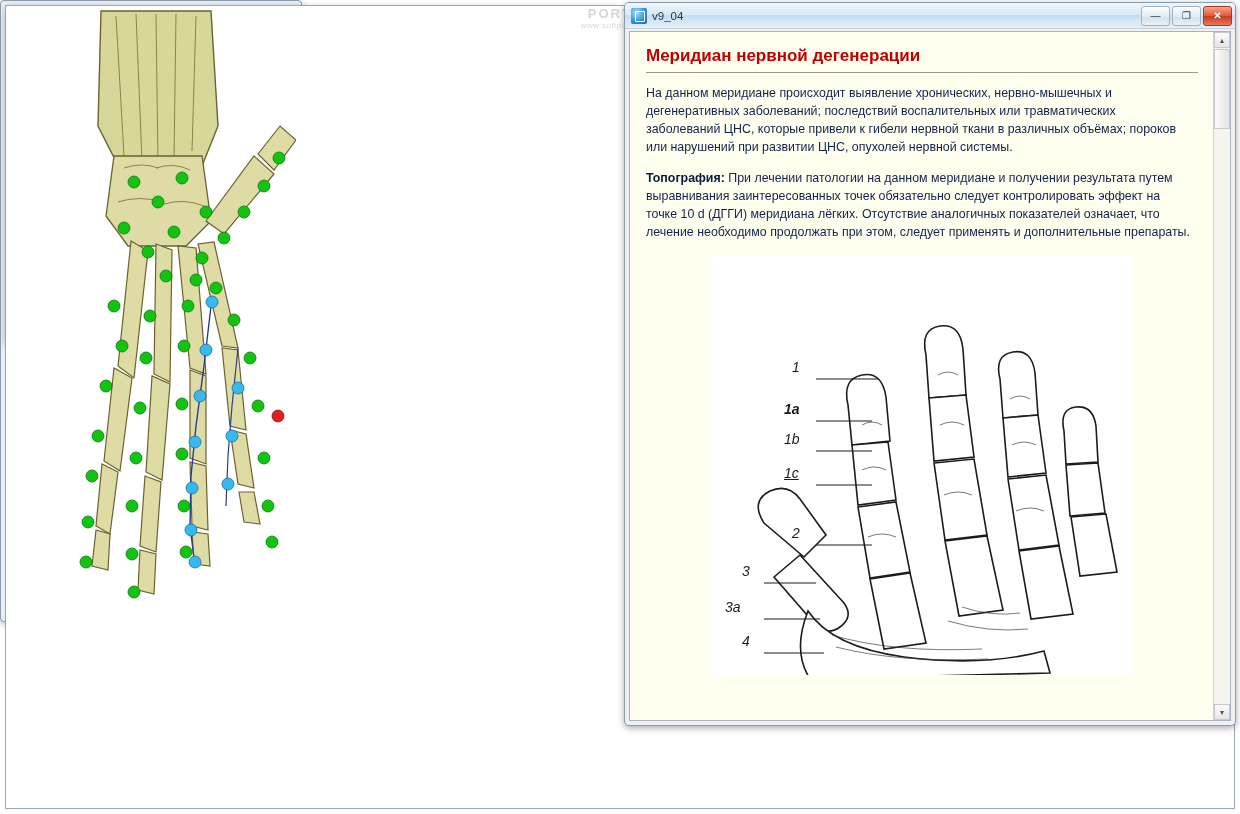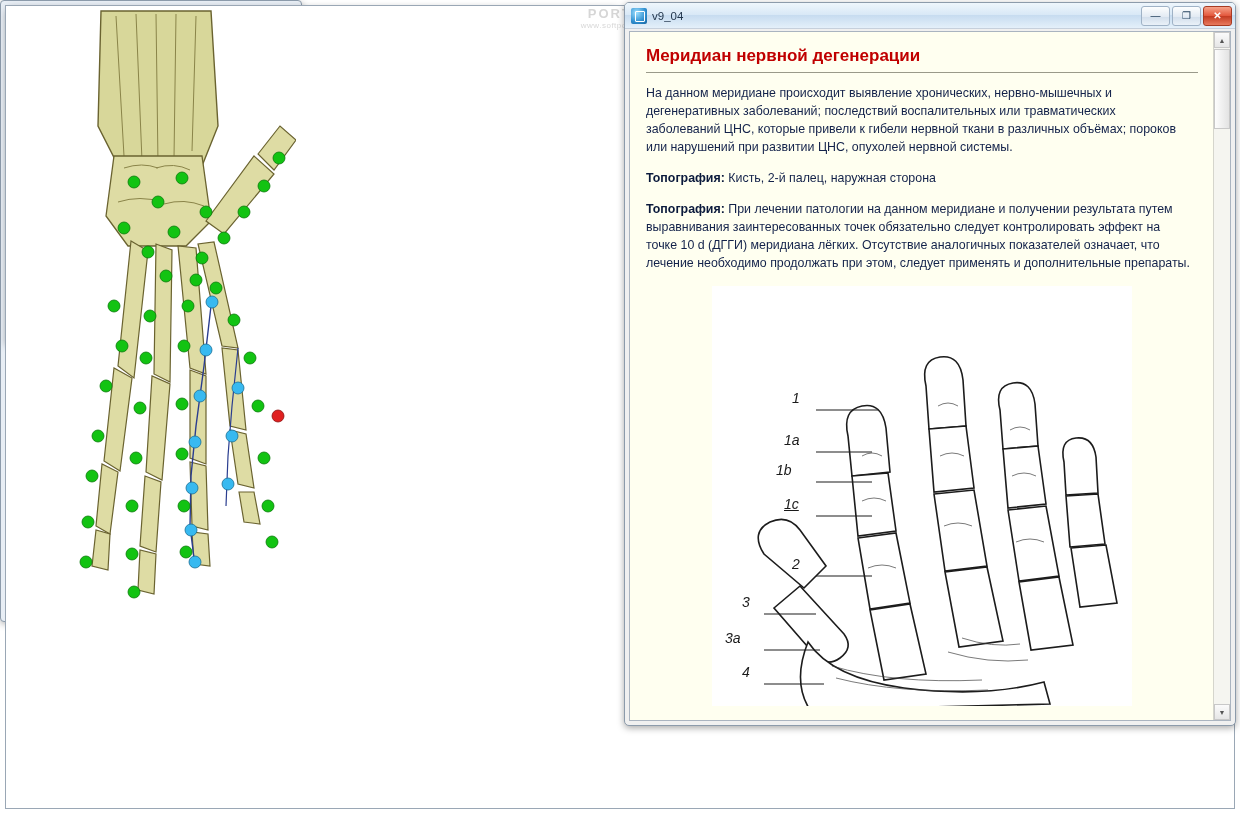--- a/index.html
+++ b/index.html
@@ -639,23 +639,20 @@
       </div>
     </div>
 
     <div class="docbody">
       <div class="doc-content">
         <div class="doc-h1">Меридиан нервной дегенерации</div>
         <hr class="doc-rule">
 
         <p class="doc-p">На данном меридиане происходит выявление хронических, нервно-мышечных и дегенеративных заболеваний; последствий воспалительных или травматических заболеваний ЦНС, которые привели к гибели нервной ткани в различных объёмах; пороков или нарушений при развитии ЦНС, опухолей нервной системы.</p>
 
-        <p class="doc-p">
-          <b>Топография:</b><span> Кисть, 2-й палец, наружная сторона</span>
-        </p>
 
         <p class="doc-p">
           <b>Топография:</b><span> При лечении патологии на данном меридиане и получении результата путем выравнивания заинтересованных точек обязательно следует контролировать эффект на точке 10 d (ДГГИ) меридиана лёгких. Отсутствие аналогичных показателей означает, что лечение необходимо продолжать при этом, следует применять и дополнительные препараты.</span>
         </p>
 
         <div class="figure">
           <svg width="420" height="420" viewBox="0 0 420 420">
             <g fill="#ffffff" stroke="#1c1c1c" stroke-width="1.6">
 
               <path d="M52 268 q-14 -22 6 -32 q18 -8 30 8 l26 36 l-22 22 z"></path>
@@ -695,22 +692,22 @@
               <line x1="104" y1="166" x2="160" y2="166" stroke="#1c1c1c" stroke-width="1.1"></line>
               <line x1="104" y1="196" x2="160" y2="196" stroke="#1c1c1c" stroke-width="1.1"></line>
               <line x1="104" y1="230" x2="160" y2="230" stroke="#1c1c1c" stroke-width="1.1"></line>
               <line x1="104" y1="290" x2="160" y2="290" stroke="#1c1c1c" stroke-width="1.1"></line>
               <line x1="52" y1="328" x2="104" y2="328" stroke="#1c1c1c" stroke-width="1.1"></line>
               <line x1="52" y1="364" x2="108" y2="364" stroke="#1c1c1c" stroke-width="1.1"></line>
               <line x1="52" y1="398" x2="112" y2="398" stroke="#1c1c1c" stroke-width="1.1"></line>
             </g>
           </svg>
           <div class="fig-label" style="left:80px;  top:104px;">1</div>
-          <div class="fig-label" style="left:72px;  top:146px;">1a</div>
-          <div class="fig-label" style="left:64px;  top:176px;">1b</div>
+          <div class="fig-label" style="left:72px;  top:146px;font-weight:bold;">1a</div>
+          <div class="fig-label" style="left:72px;  top:176px;">1b</div>
           <div class="fig-label" style="left:72px;  top:210px;text-decoration:underline;">1c</div>
           <div class="fig-label" style="left:80px;  top:270px;">2</div>
           <div class="fig-label" style="left:30px;  top:308px;">3</div>
           <div class="fig-label" style="left:13px;  top:344px;">3a</div>
           <div class="fig-label" style="left:30px;  top:378px;">4</div>
         </div>
       </div>
 
       <div class="doc-scroll">
         <div class="arrow up">▲</div>

